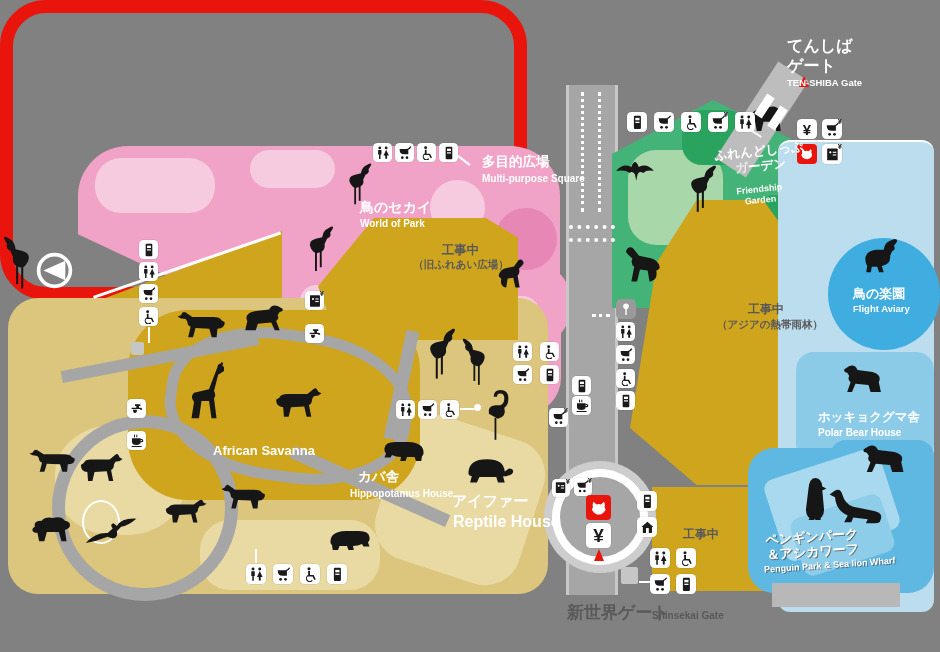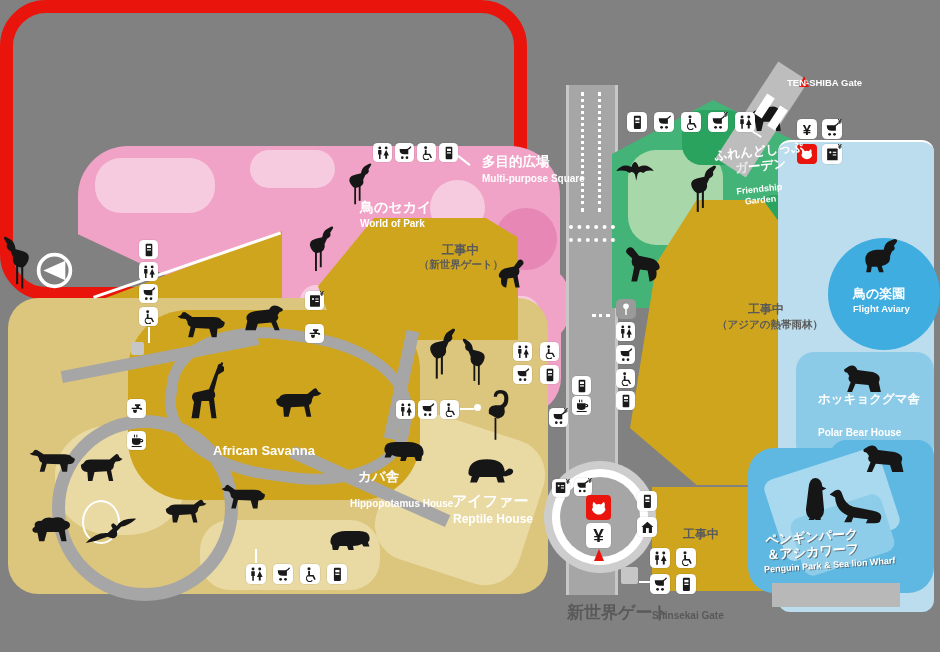--- a/index.html
+++ b/index.html
@@ -594,44 +594,46 @@
         </svg>
       </div>
       <div class="marker white-box" style="left: 676px; top: 574px; width: 20px; height: 20px;">
         <svg viewBox="0 0 24 24">
           <use href="#g-vending" xlink:href="#g-vending"></use>
         </svg>
       </div>
       <div class="marker booth" style="left: 621px; top: 567px; width: 17px; height: 17px;"></div>
     </div>
 
+  <div class="lbl" style="left:787px;top:36px;font-size:16px">てんしば
+ゲート</div>
   <div class="lbl" style="left:787px;top:77px;font-size:9.5px">TEN-SHIBA Gate</div>
   <div class="lbl dk" style="left:567px;top:603px;font-size:17px">新世界ゲート</div>
   <div class="lbl dk" style="left:652px;top:610px;font-size:10px">Shinsekai Gate</div>
 
   <div class="lbl" style="left:482px;top:154px;font-size:13.5px">多目的広場</div>
   <div class="lbl" style="left:482px;top:173px;font-size:10px">Multi-purpose Square</div>
   <div class="lbl" style="left:360px;top:199px;font-size:14px">鳥のセカイ</div>
   <div class="lbl" style="left:360px;top:218px;font-size:10px">World of Park</div>
   <div class="lbl dk c" style="left:398px;top:243px;width:125px;font-size:12.5px">工事中</div>
-  <div class="lbl dk c" style="left:372px;top:258px;width:178px;font-size:10.5px">（新世界ゲート）</div>
+  <div class="lbl dk c" style="left:372px;top:258px;width:178px;font-size:10.5px">（旧ふれあい広場）</div>
   <div class="lbl c" style="left:705px;top:144px;width:110px;font-size:12.5px;transform:rotate(-6deg)">ふれんどしっぷ
 ガーデン</div>
   <div class="lbl c" style="left:715px;top:184px;width:90px;font-size:9px;transform:rotate(-6deg)">Friendship
 Garden</div>
   <div class="lbl" style="left:213px;top:443px;font-size:13px">African Savanna</div>
   <div class="lbl" style="left:358px;top:469px;font-size:13.5px">カバ舎</div>
-  <div class="lbl" style="left:350px;top:498px;font-size:10px">Hippopotamus House</div>
+  <div class="lbl" style="left:350px;top:488px;font-size:10px">Hippopotamus House</div>
   <div class="lbl" style="left:452px;top:492px;font-size:15px">アイファー</div>
-  <div class="lbl" style="left:453px;top:512px;font-size:12px">Reptile House</div>
+  <div class="lbl" style="left:453px;top:512px;font-size:16px">Reptile House</div>
   <div class="lbl" style="left:853px;top:286px;font-size:13px">鳥の楽園</div>
   <div class="lbl" style="left:853px;top:303px;font-size:9.5px">Flight Aviary</div>
   <div class="lbl dk" style="left:748px;top:302px;font-size:12px">工事中</div>
   <div class="lbl dk c" style="left:700px;top:318px;width:140px;font-size:10.5px">（アジアの熱帯雨林）</div>
-  <div class="lbl" style="left:818px;top:392px;font-size:12.5px">ホッキョクグマ舎</div>
+  <div class="lbl" style="left:818px;top:410px;font-size:12.5px">ホッキョクグマ舎</div>
   <div class="lbl" style="left:818px;top:427px;font-size:10px">Polar Bear House</div>
   <div class="lbl sh" style="left:766px;top:530px;font-size:13px;line-height:1.15;transform:rotate(-4deg)">ペンギンパーク
 ＆アシカワーフ</div>
   <div class="lbl sh" style="left:764px;top:560px;font-size:9px;transform:rotate(-4deg)">Penguin Park &amp; Sea lion Wharf</div>
   <div class="lbl dk" style="left:683px;top:527px;font-size:12px">工事中</div>
 
   <div id="red-frame" style="left:10px;top:294px;width:527px;height:300px;box-sizing:border-box"></div>
 </div>
 
 </body></html>

